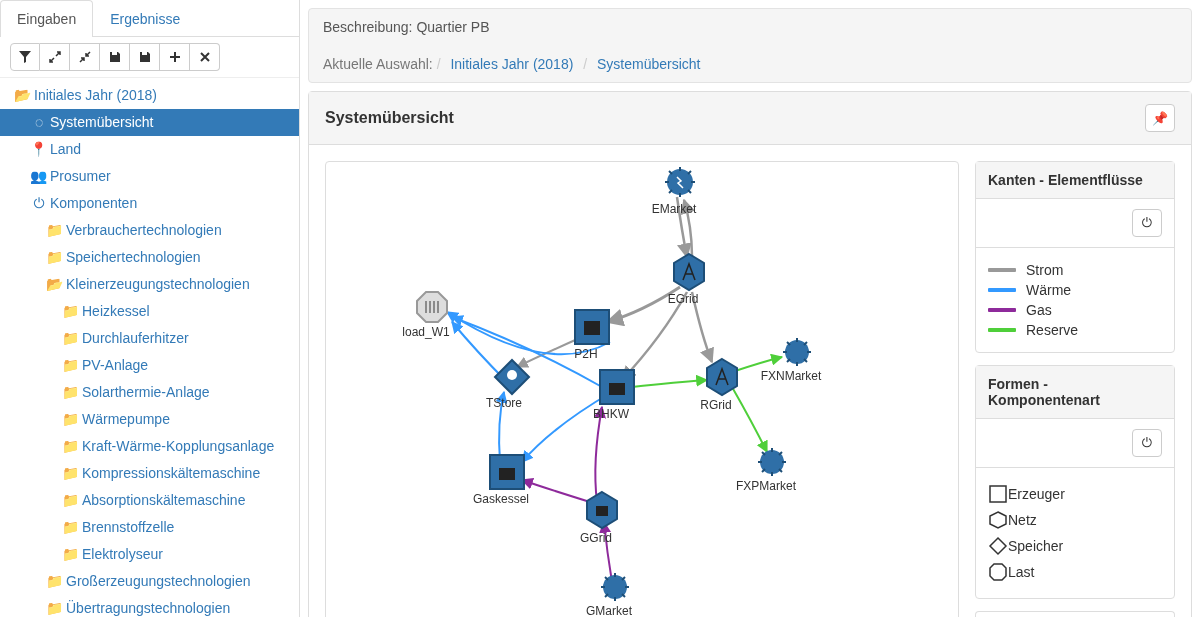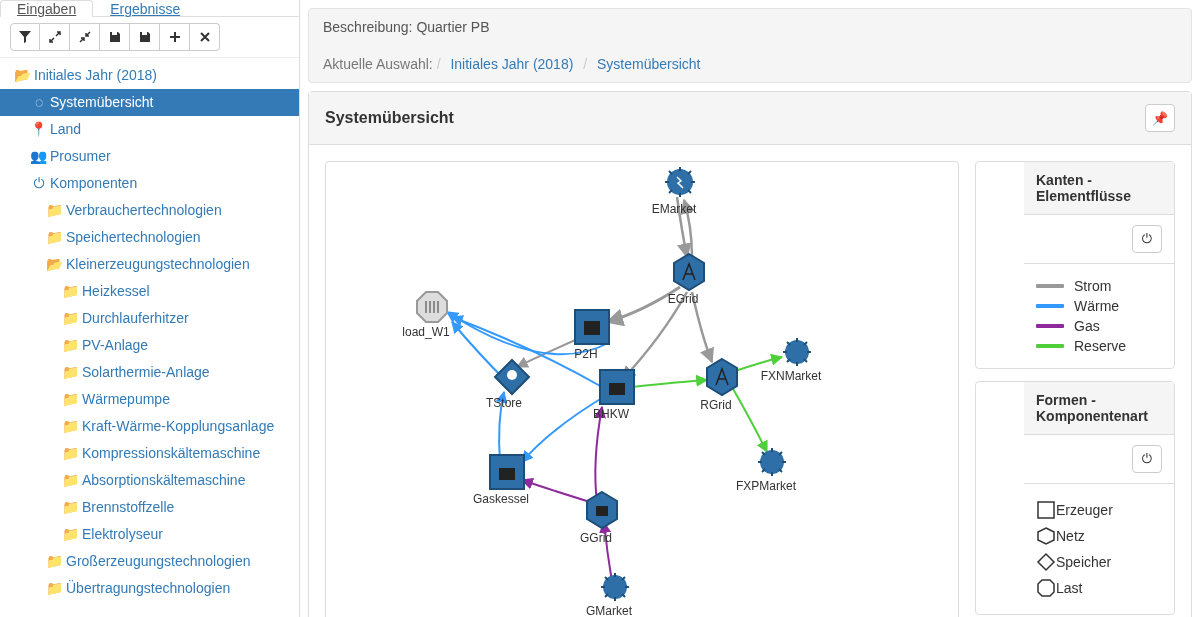--- a/index.html
+++ b/index.html
@@ -1,21 +1,21 @@
 <!DOCTYPE html>
 <html><head>
 <meta charset="utf-8">
 <style>
 * { box-sizing: border-box; }
 body { margin: 0; font-family: -apple-system, BlinkMacSystemFont, "Segoe UI", Helvetica, Arial, sans-serif; font-size: 14px; color: #333; background: #fff; }
 .container { display: flex; height: 617px; }
 .sidebar { width: 300px; border-right: 1px solid #ddd; overflow-y: auto; flex-shrink: 0; }
 .main { flex: 1; background: #fff; overflow-y: auto; }
 .tabs { display: flex; border-bottom: 1px solid #ddd; }
-.tab { padding: 0 16px; color: #337ab7; cursor: pointer; border: 1px solid transparent; border-bottom: none; margin-bottom: -1px; text-decoration: underline; }
+.tab { padding: 10px 16px; color: #337ab7; cursor: pointer; border: 1px solid transparent; border-bottom: none; margin-bottom: -1px; }
 .tab.active { color: #555; background: #fff; border-color: #ddd; border-bottom-color: #fff; border-radius: 4px 4px 0 0; }
 .toolbar { display: flex; gap: 0; padding: 6px 10px; border-bottom: 1px solid #eee; }
 .toolbar .btn { width: 30px; height: 28px; border: 1px solid #ccc; background: #fff; display: flex; align-items: center; justify-content: center; cursor: pointer; font-size: 13px; color: #333; }
 .toolbar .btn:first-child { border-radius: 4px 0 0 4px; }
 .toolbar .btn + .btn { border-left: none; }
 .toolbar .btn:last-child { border-radius: 0 4px 4px 0; }
 .tree { padding: 4px 0; }
 .tree-item { padding: 3px 8px; color: #337ab7; cursor: pointer; display: flex; align-items: center; gap: 4px; line-height: 1.5; }
 .tree-item.selected { background: #337ab7; color: #fff; }
 .tree-item .icon { width: 14px; height: 14px; display: inline-flex; align-items: center; justify-content: center; flex-shrink: 0; }
@@ -26,21 +26,21 @@
 .header-bar { background: #f5f5f5; border: 1px solid #e3e3e3; border-radius: 4px; margin: 8px; padding: 10px 14px; font-size: 14px; color: #555; }
 .breadcrumb { color: #777; margin-top: 21px; }
 .breadcrumb a { color: #337ab7; text-decoration: none; margin: 0 6px; }
 .breadcrumb .sep { color: #ccc; }
 .panel { margin: 8px; border: 1px solid #ddd; border-radius: 4px; }
 .panel-head { background: #f5f5f5; border-bottom: 1px solid #ddd; padding: 12px 16px; display: flex; justify-content: space-between; align-items: center; }
 .panel-head h3 { margin: 0; font-size: 16px; font-weight: 600; color: #333; }
 .panel-body { padding: 16px; display: flex; gap: 16px; }
 .graph-area { flex: 1; border: 1px solid #ddd; border-radius: 4px; position: relative; min-height: 440px; background: #fff; }
 .side-panels { width: 200px; display: flex; flex-direction: column; gap: 12px; }
-.card { border: 1px solid #ddd; border-radius: 4px; padding-left: 48px; }
+.card { border: 1px solid #ddd; border-radius: 4px; }
 .card-head { background: #f5f5f5; border-bottom: 1px solid #ddd; padding: 10px 12px; font-weight: 600; font-size: 14px; display: flex; justify-content: space-between; align-items: flex-start; }
 .card-body { padding: 10px 12px; }
 .legend-row { display: flex; align-items: center; gap: 10px; margin: 4px 0; font-size: 14px; }
 .legend-line { width: 28px; height: 4px; border-radius: 1px; }
 .shape-row { display: flex; align-items: center; margin: 6px 0; font-size: 14px; }
 .shape { width: 20px; height: 20px; display: flex; align-items: center; justify-content: center; }
 .pin-btn, .pw-btn { width: 30px; height: 28px; border: 1px solid #ccc; background: #fff; border-radius: 4px; display: flex; align-items: center; justify-content: center; cursor: pointer; font-size: 13px; }
 .node-label { position: absolute; font-size: 12px; color: #333; transform: translateX(-50%); white-space: nowrap; }
 svg.graph { width: 100%; height: 440px; }
 </style>

